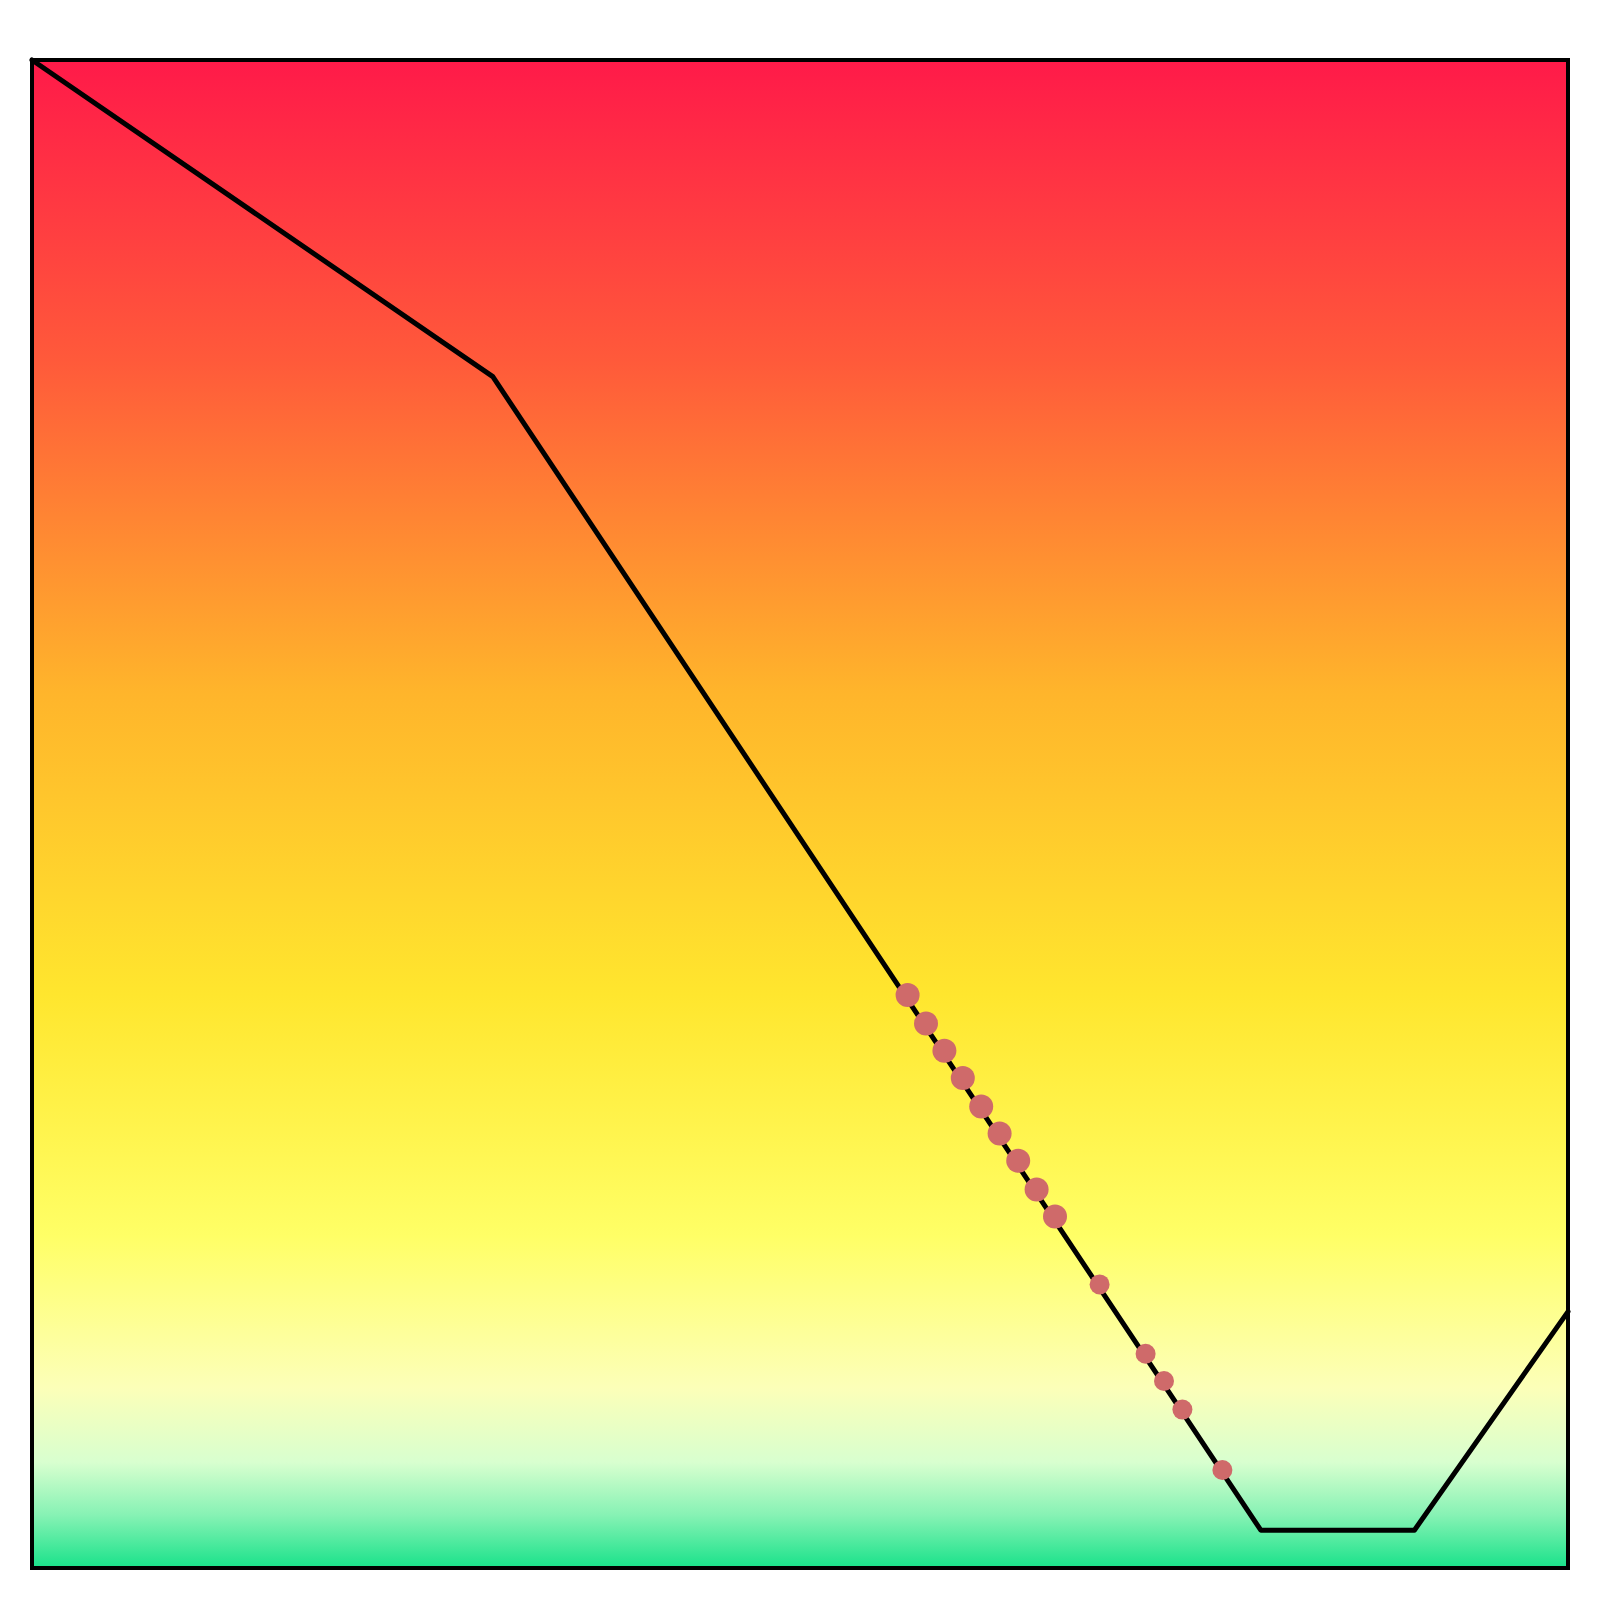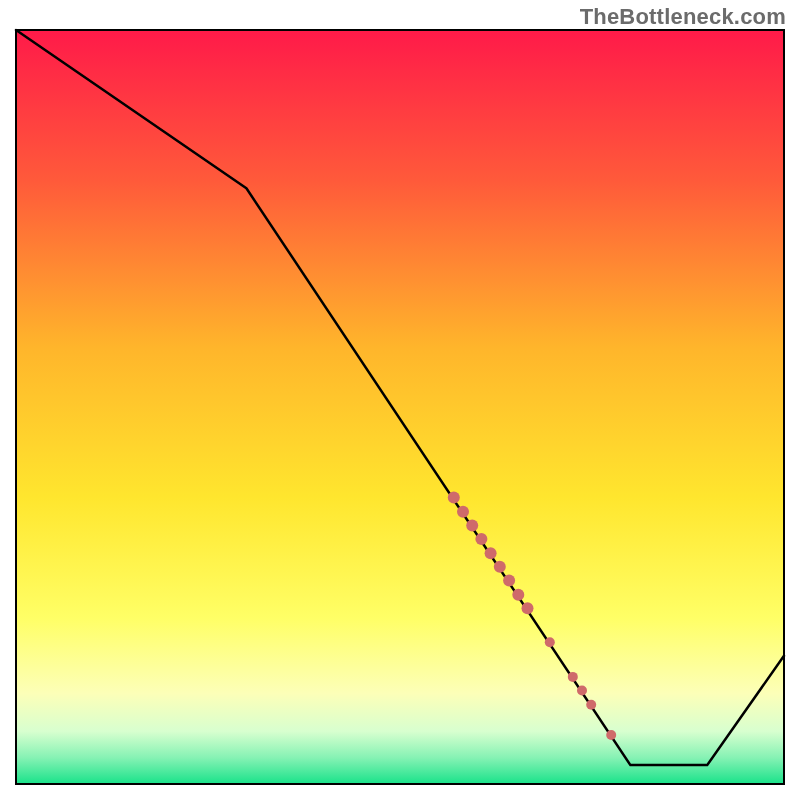--- a/index.html
+++ b/index.html
@@ -70,14 +70,13 @@
         <circle cx="518.3" cy="594.7" r="6" fill="#cf6a6a"></circle>
         <circle cx="527.5" cy="608.3" r="6" fill="#cf6a6a"></circle>
         <circle cx="549.8" cy="642.2" r="5" fill="#cf6a6a"></circle>
         <circle cx="572.8" cy="676.9" r="5" fill="#cf6a6a"></circle>
         <circle cx="582.0" cy="690.5" r="5" fill="#cf6a6a"></circle>
         <circle cx="591.2" cy="704.8" r="5" fill="#cf6a6a"></circle>
         <circle cx="611.2" cy="735.0" r="5" fill="#cf6a6a"></circle>
       </g>
   </svg>
 
-  <div class="watermark">TheBottleneck.com</div>
 </div>
 
 </body></html>

